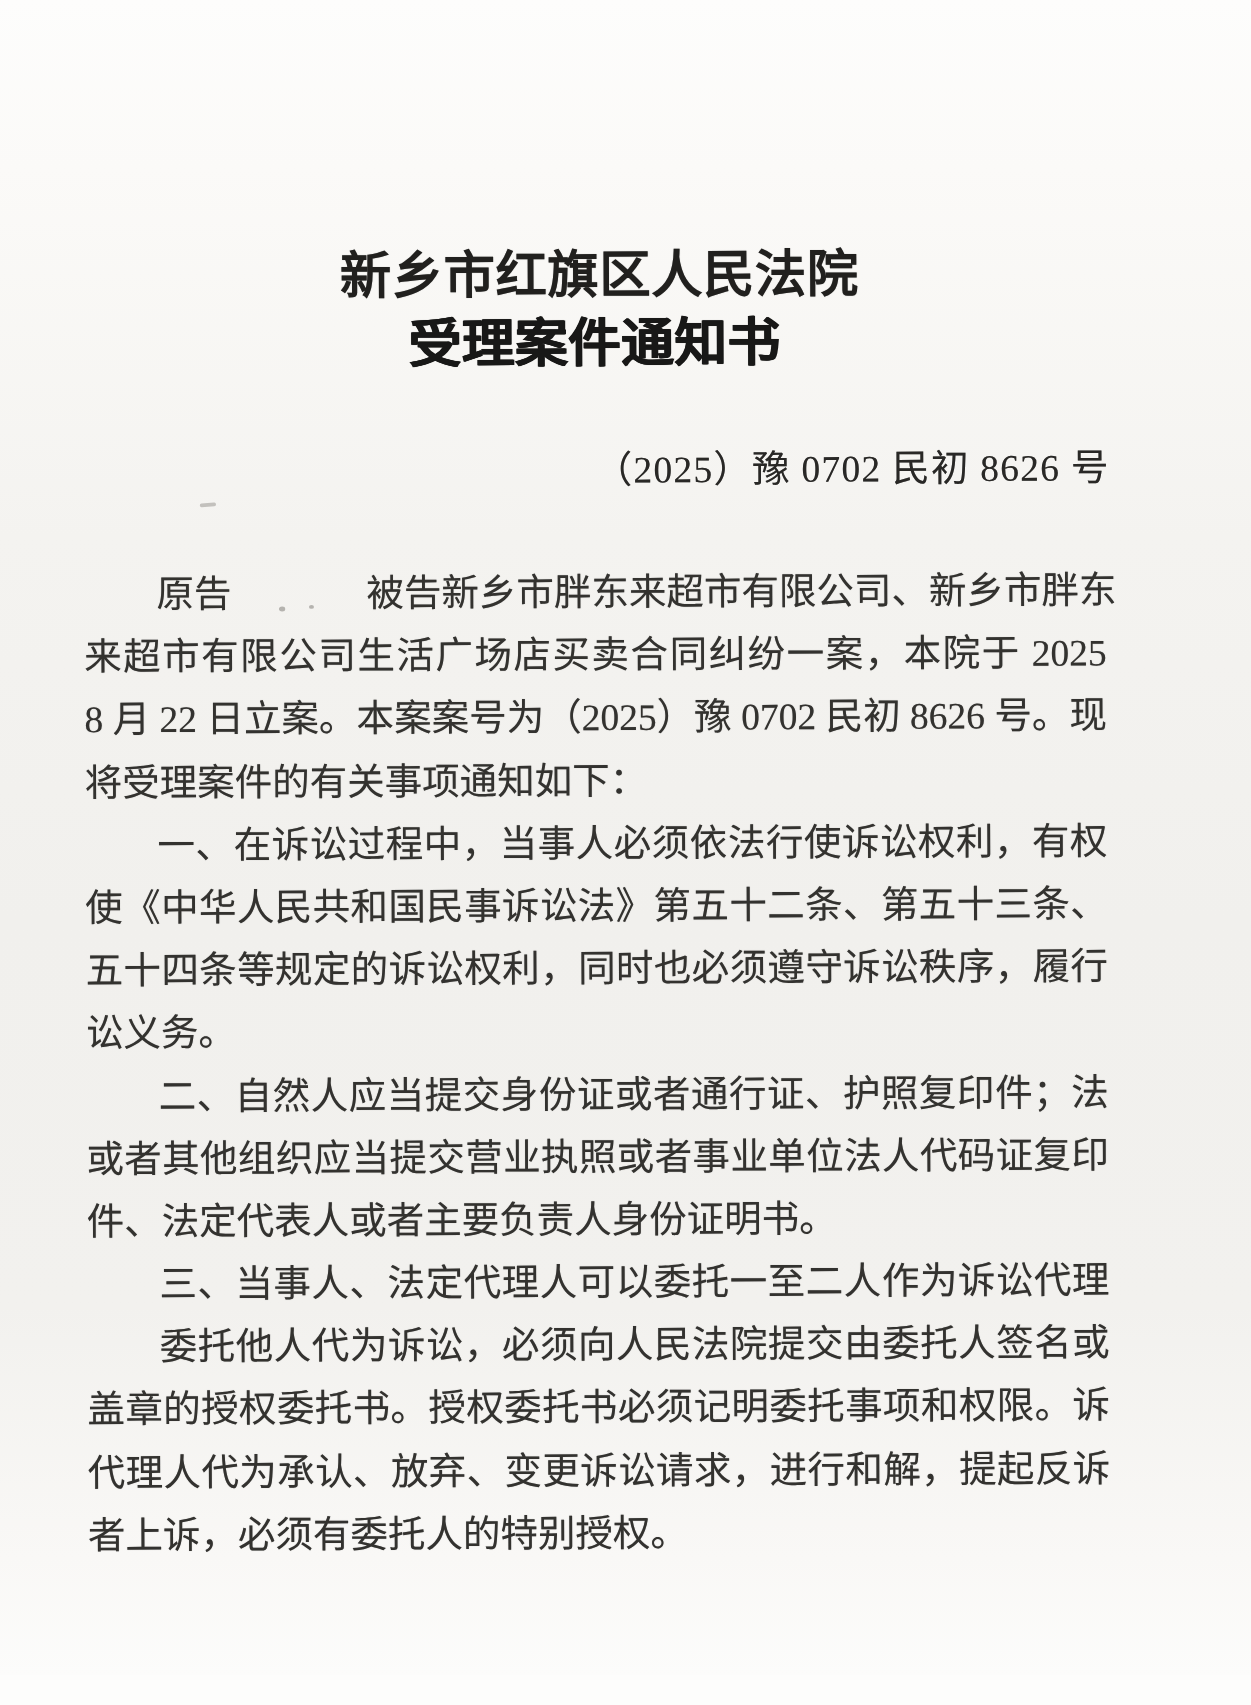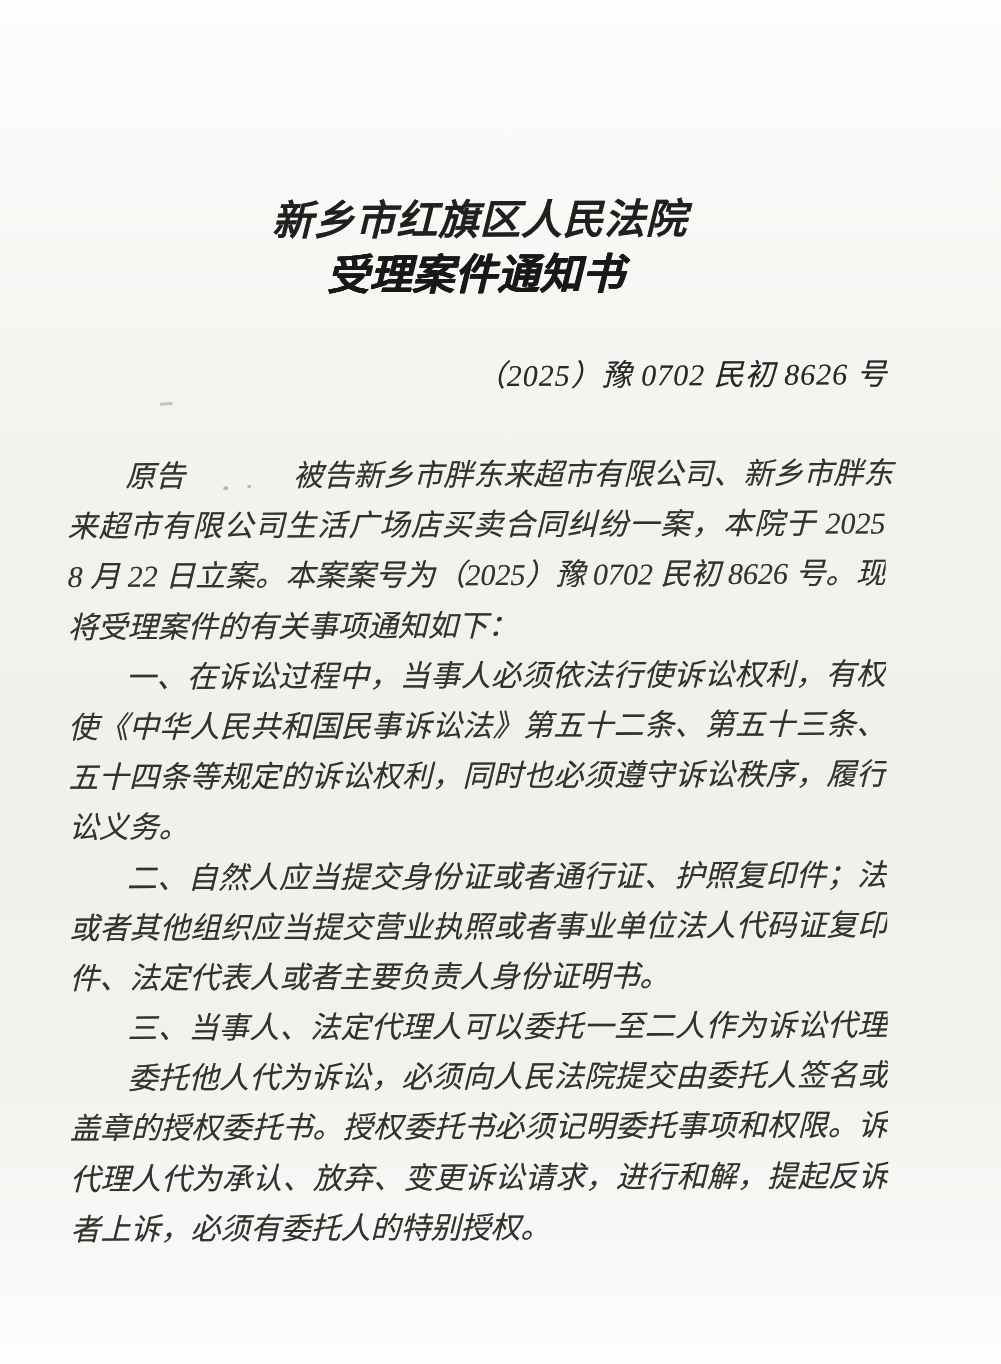--- a/index.html
+++ b/index.html
@@ -14,21 +14,20 @@
     background: #fdfdfc;
   }
   .page {
     position: relative;
     width: 1001px;
     height: 1340px;
     background: linear-gradient(180deg,
       #fdfdfc 0%, #fbfaf8 10%,
       #f4f3f0 32%, #f1f0ed 55%,
       #f2f1ee 78%, #f9f8f6 93%, #fcfcfb 100%);
-    font-style: italic;
   }
   .sheet {
     position: absolute;
     inset: 0;
     transform: rotate(-0.25deg);
     color: #2f2e2c;
   }
   .court-name {
     position: absolute;
     top: 186px;

